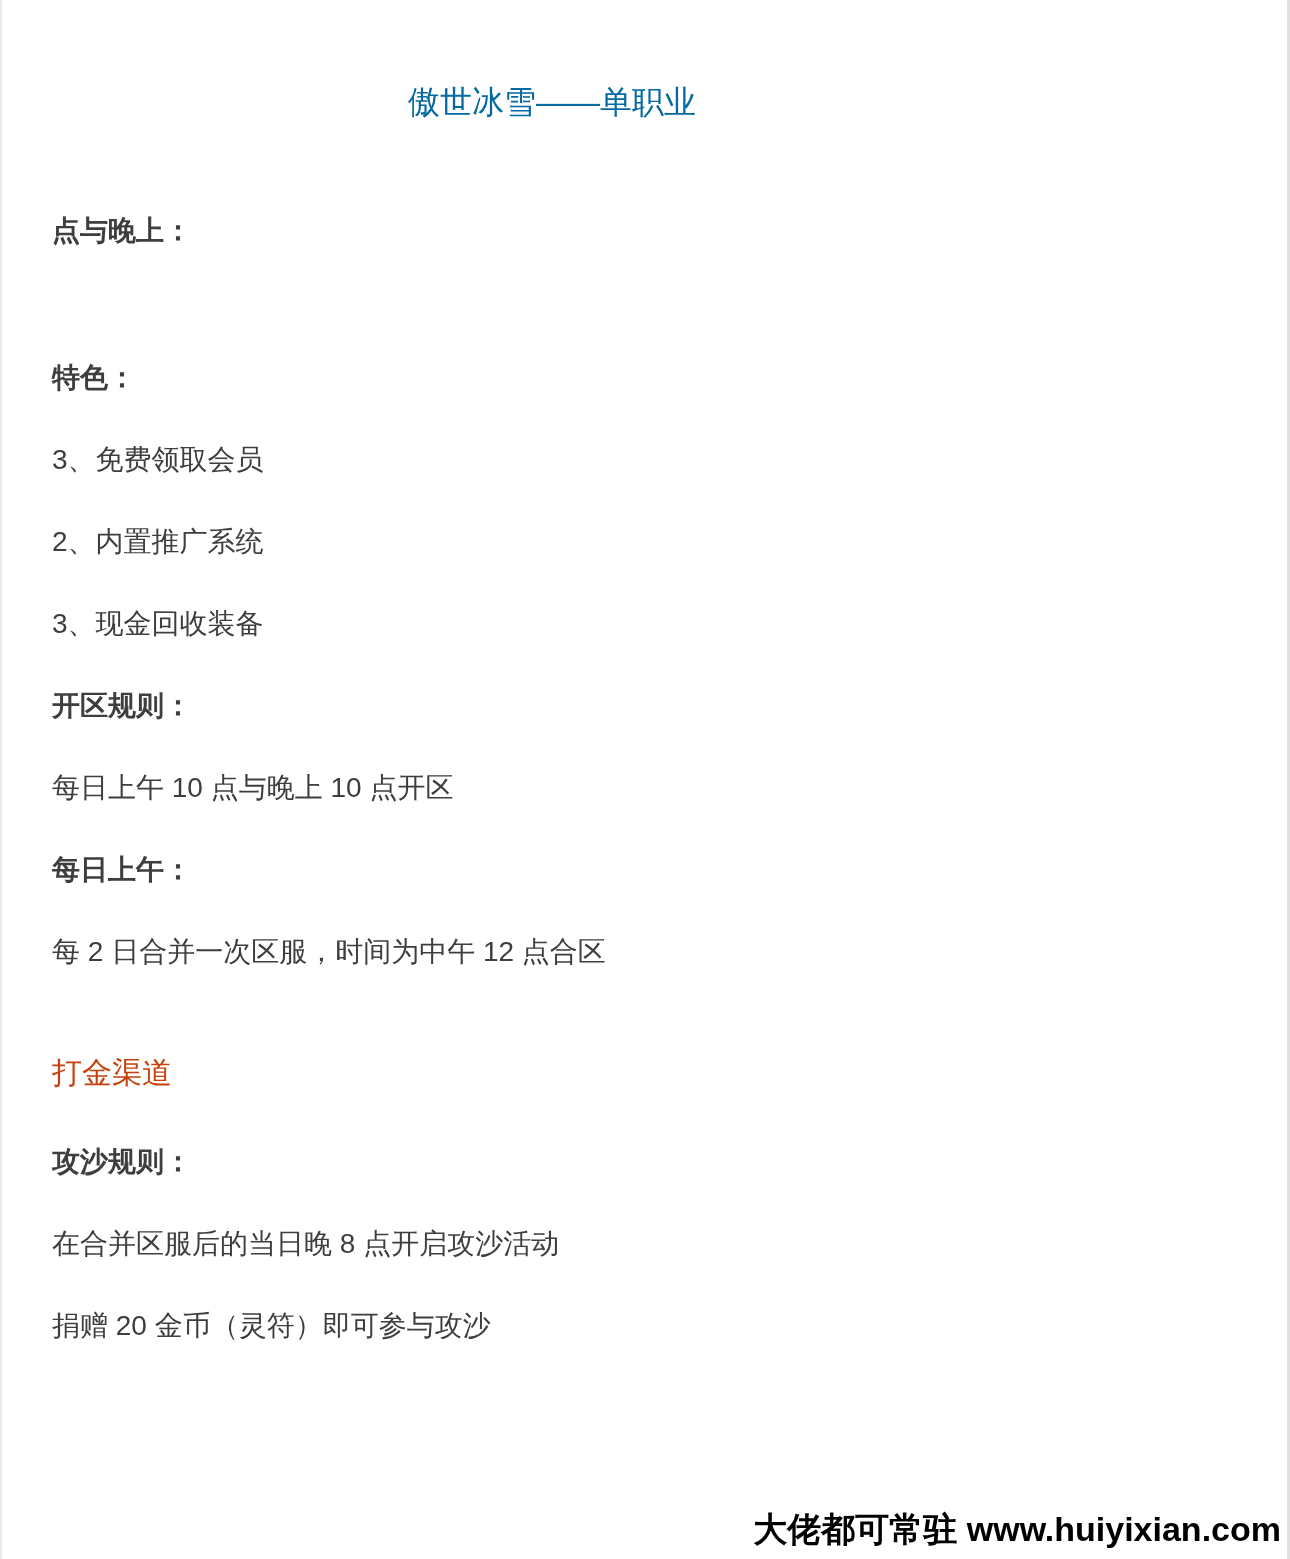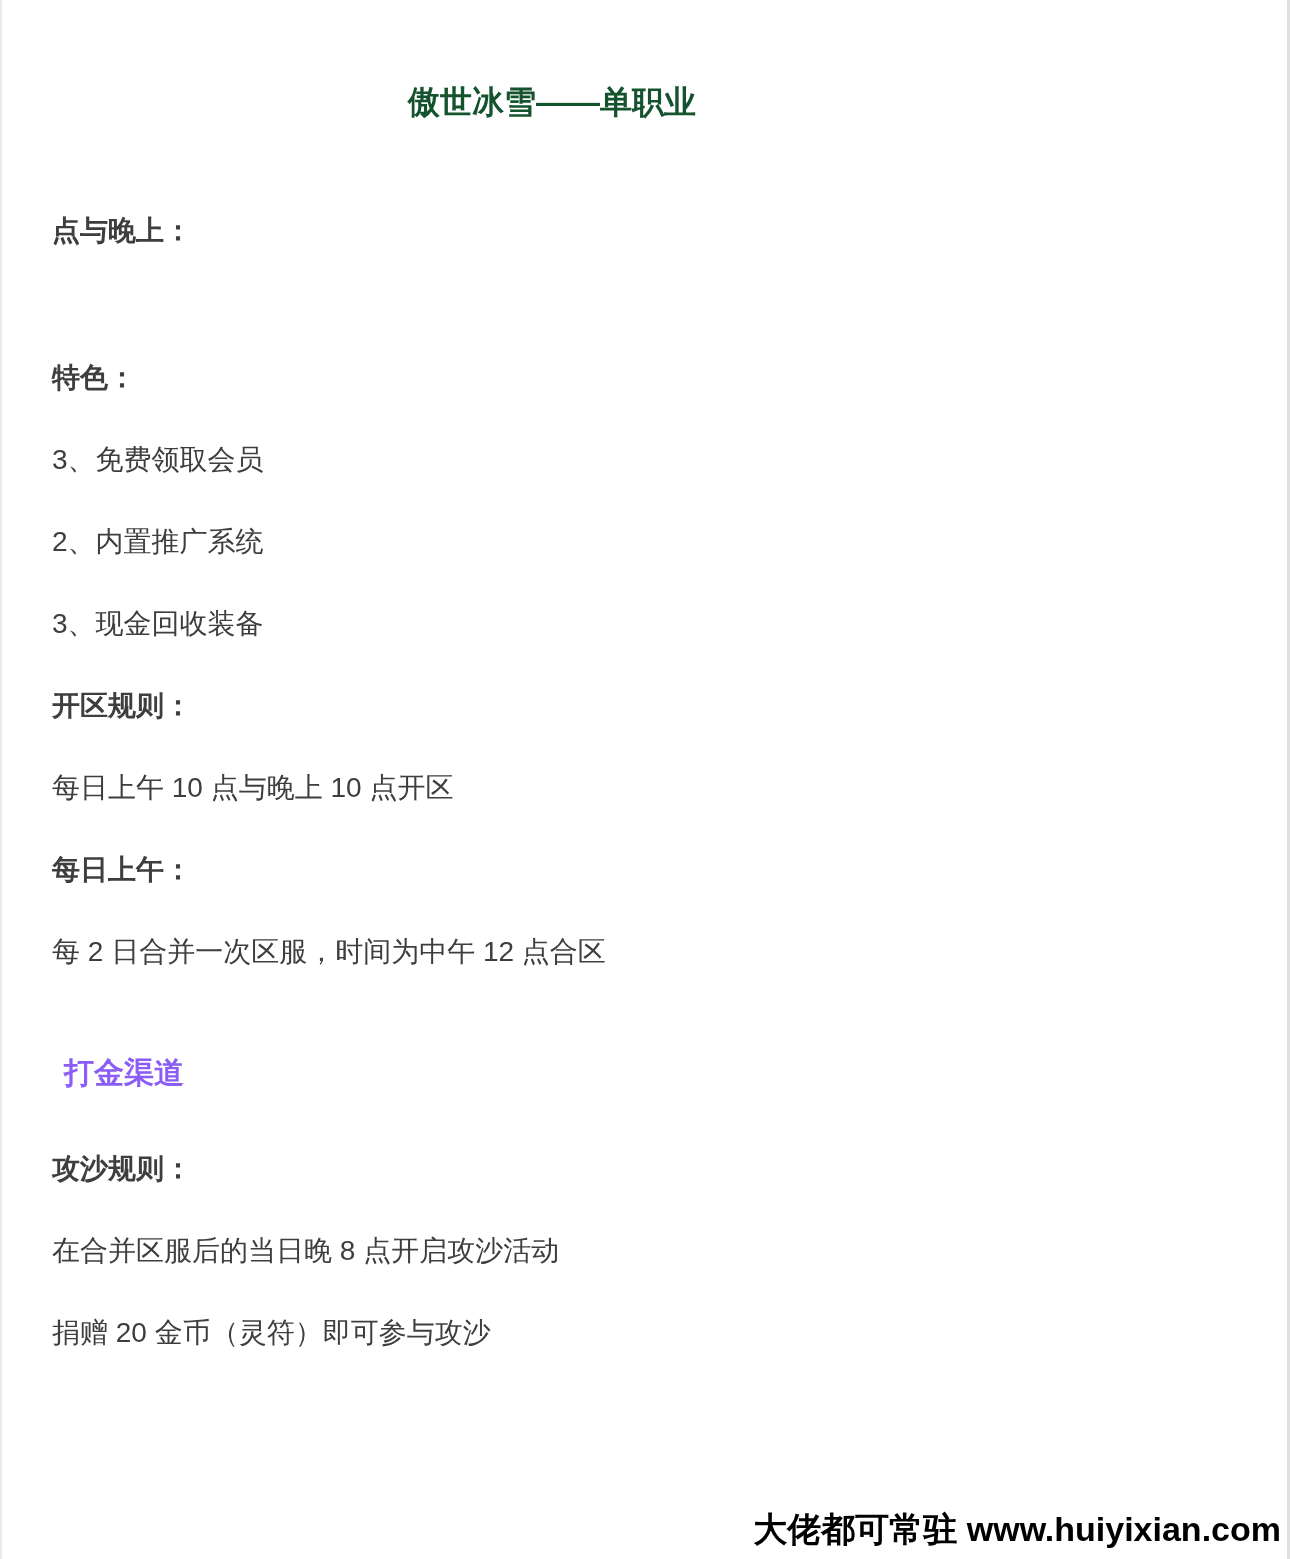--- a/index.html
+++ b/index.html
@@ -25,39 +25,39 @@
     padding: 0 50px;
   }
   .title-wrap {
     margin-top: 85px;
     width: 1000px;
     text-align: center;
   }
   .doc-title {
     font-size: 32px;
     line-height: 34px;
-    font-weight: bold;
-    color: #14532d;
+    font-weight: normal;
+    color: #0369a1;
     margin: 0;
   }
   .body-block {
     font-size: 28px;
     line-height: 41px;
     white-space: pre-line;
     max-width: 1190px;
   }
   .bold-line { font-weight: bold; }
   .sec-a { margin-top: 50px; }
   .sec-b { margin-top: 24px; }
   .h2-heading {
     font-size: 30px;
     line-height: 44px;
-    font-weight: bold;
-    margin: 12px;
-    color: #8b5cf6;
+    font-weight: normal;
+    margin: 0;
+    color: #c2410c;
   }
   .h2-gold { margin-top: 38px; }
   .sec-c { margin-top: 5px; }
   .watermark {
     position: absolute;
     right: 6px;
     bottom: 6px;
     font-size: 34px;
     font-weight: bold;
     color: #000000;

